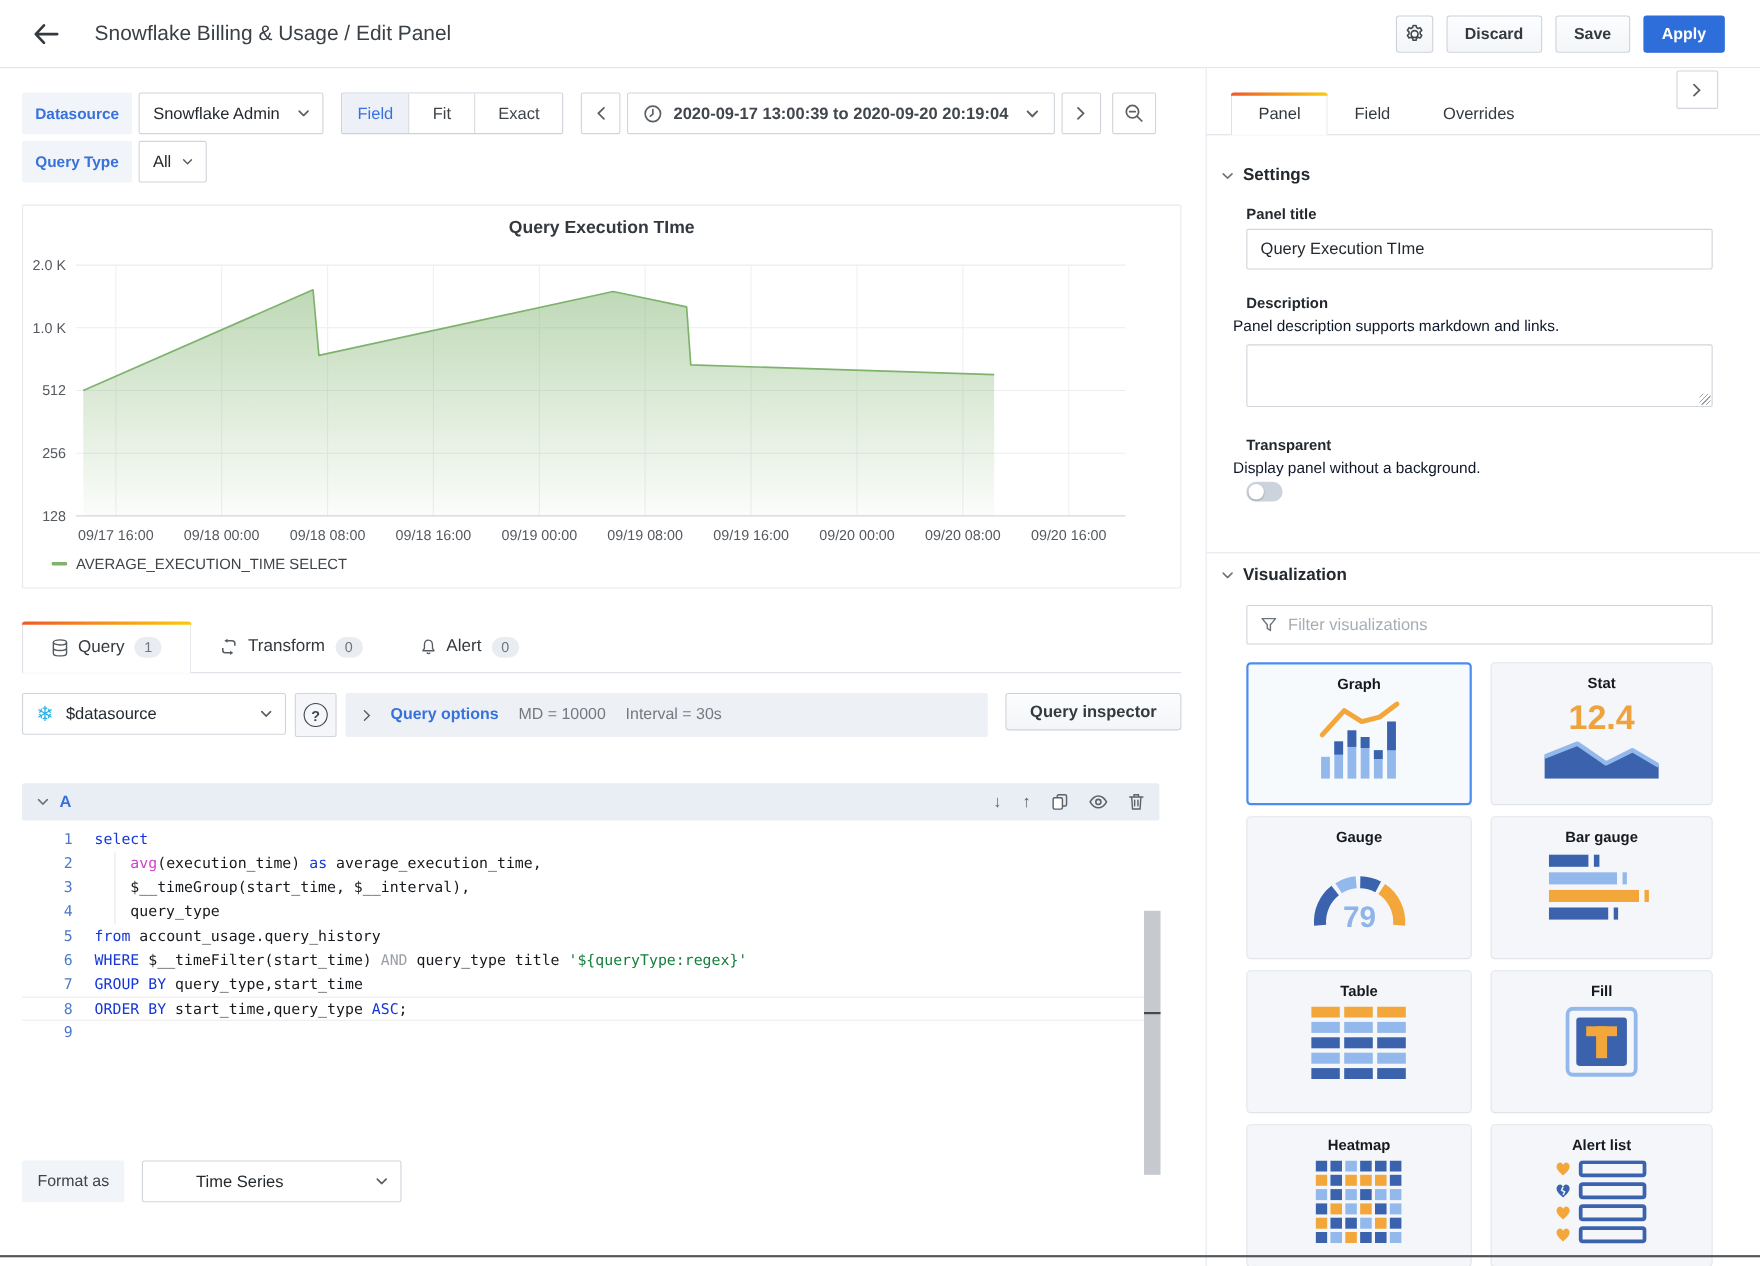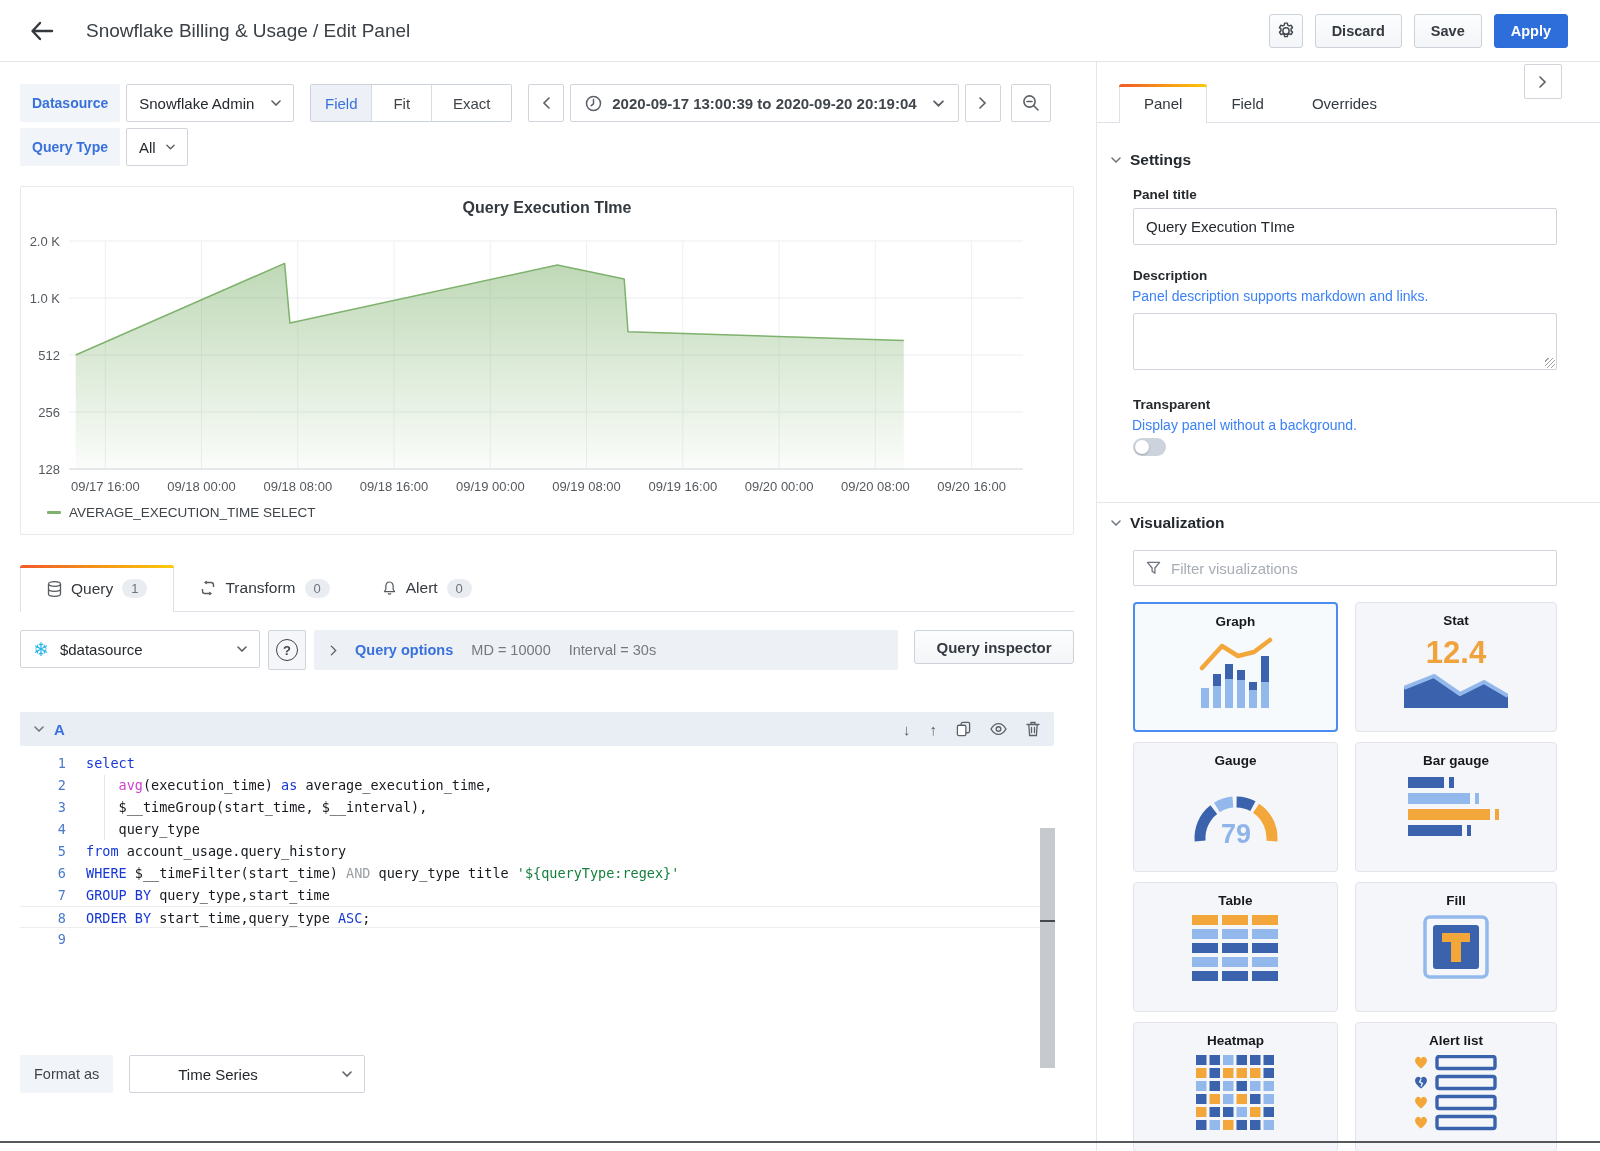--- a/index.html
+++ b/index.html
@@ -107,21 +107,21 @@
   .stab.active { background:#fff; border:1px solid #dde2e8; border-bottom:none; border-radius:3px 3px 0 0; }
   .stab.active::before { content:""; position:absolute; top:-1px; left:-1px; right:-1px; height:3px;
                          border-radius:3px 3px 0 0; background:linear-gradient(90deg,#f05a28,#fbca0a); }
   .stab.active::after { content:""; position:absolute; bottom:-1px; left:0; right:0; height:1px; background:#fff; }
   .side-next { position:absolute; right:38px; top:2px; width:38px; height:35px; }
 
   .section-head { position:absolute; left:14px; display:flex; align-items:center; gap:9px;
                   font-size:15.5px; font-weight:600; color:#24292e; cursor:pointer; }
   .chev { color:#6e747b; display:flex; }
   .side-label { position:absolute; left:36px; font-size:13.5px; font-weight:600; color:#24292e; }
-  .side-help { position:absolute; left:35px; font-size:14px; color:#3b82f6; }
+  .side-help { position:absolute; left:24px; font-size:14px; color:#0f172a; }
   .side-input { position:absolute; left:36px; width:424px; height:37px; border:1px solid #d0d5db; border-radius:2px;
                 font-family:inherit; font-size:15px; color:#24292e; padding:0 12px; background:#fff; }
   .side-textarea { position:absolute; left:36px; width:424px; height:57px; border:1px solid #d0d5db; border-radius:2px;
                    resize:none; background:#fff; }
   .grip { position:absolute; left:448px; width:10px; height:10px;
           background:repeating-linear-gradient(135deg,transparent,transparent 2px,#9aa0a6 2px,#9aa0a6 3px); cursor:nwse-resize; }
   .toggle { position:absolute; left:36px; width:33px; height:18px; background:#ccd3dc; border-radius:9px; cursor:pointer; }
   .toggle .knob { position:absolute; top:2px; left:2px; width:14px; height:14px; border-radius:50%; background:#fff;
                   box-shadow:0 1px 2px rgba(0,0,0,.25); }
   .side-divider { position:absolute; left:0; width:504px; height:1px; background:#e4e8ed; }

